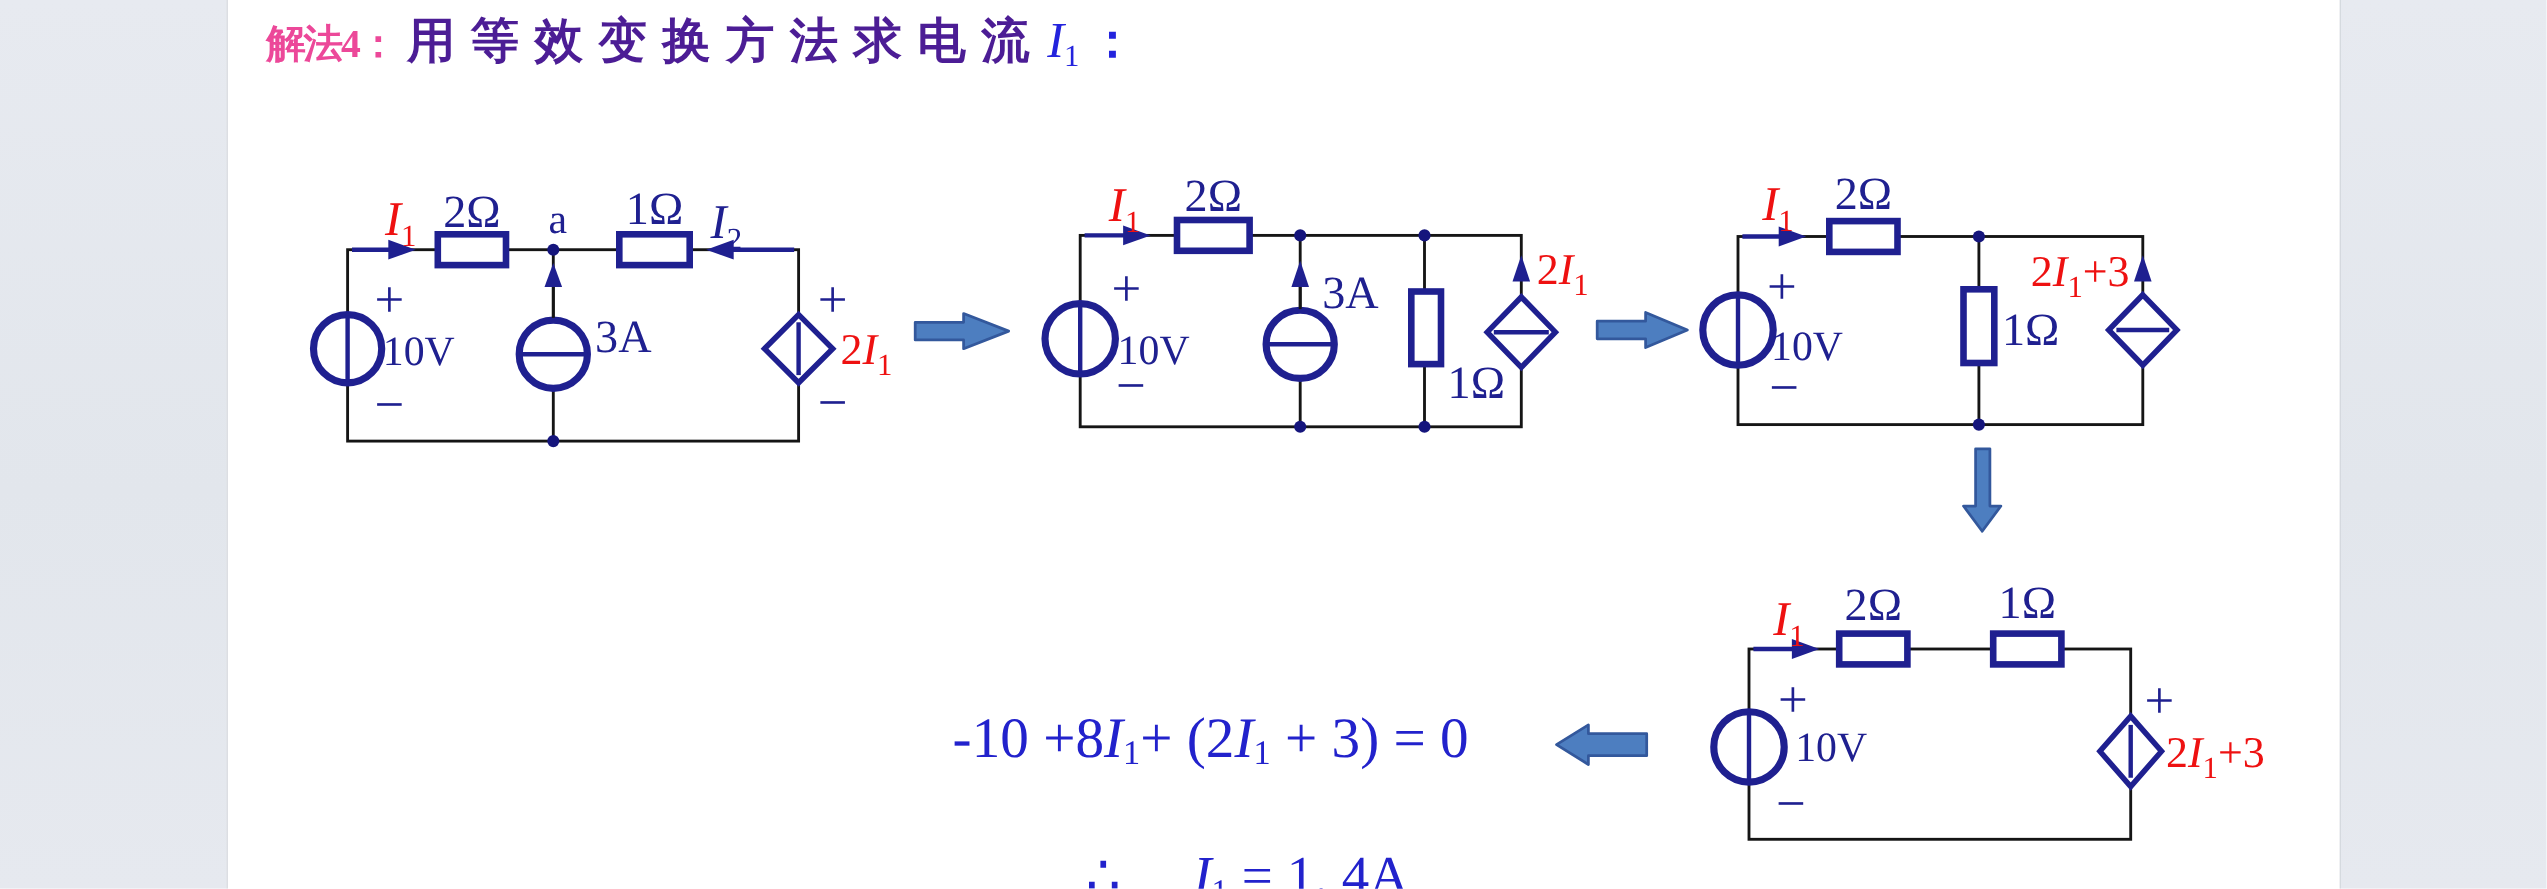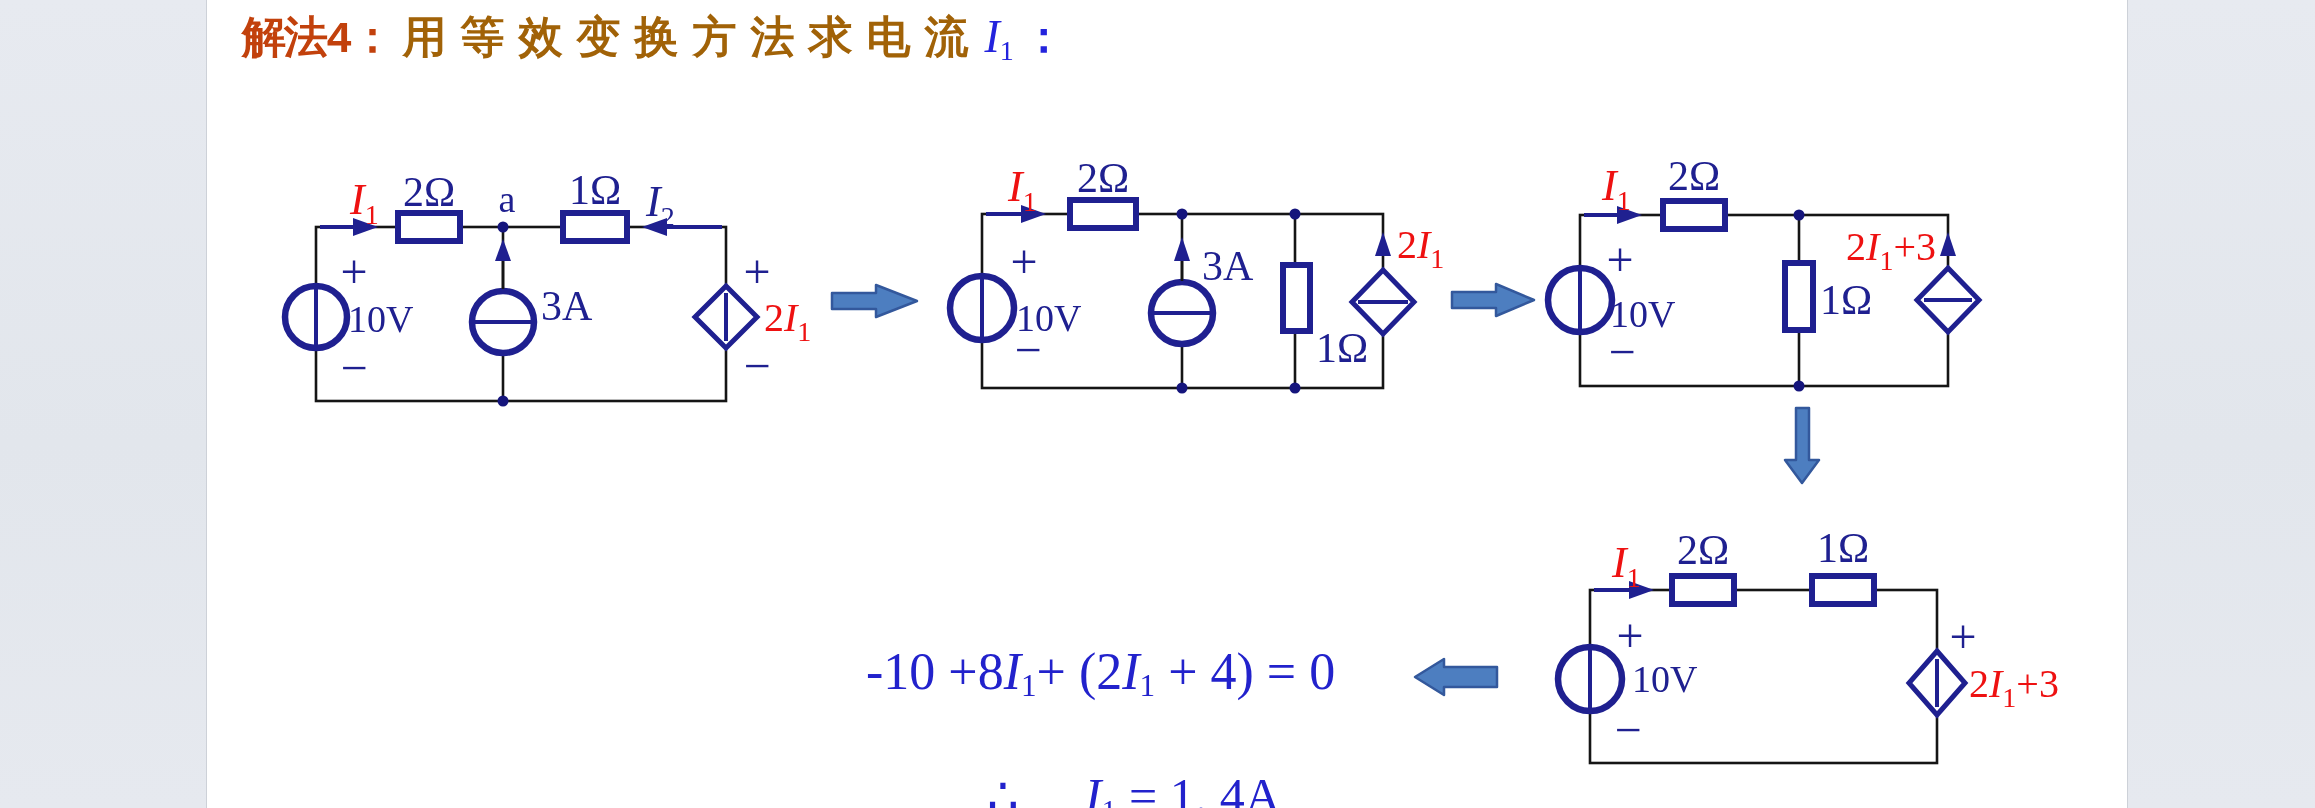--- a/index.html
+++ b/index.html
@@ -13,25 +13,25 @@
     background:linear-gradient(180deg,#e7eaf0 0%,#e2e6ec 55%,#e6e9ef 100%);
   }
   .gutter.left{left:0;width:206px;border-right:1px solid #cdd1d8;}
   .gutter.right{left:2127px;width:188px;border-left:1px solid #cdd1d8;}
 
   .title{
     position:absolute;left:242px;top:8px;white-space:nowrap;
     display:flex;align-items:baseline;
   }
   .title .t-method{
-    color:#c2410c;font-size:44px;font-weight:700;letter-spacing:-2px;
-    font-family:Liberation Mono, monospace;
+    color:#ec4899;font-size:36px;font-weight:700;letter-spacing:-2px;
+    font-family:Liberation Serif, serif;
   }
   .title .t-text{
-    color:#a16207;font-size:44px;font-weight:700;letter-spacing:14px;
+    color:#4c1d95;font-size:44px;font-weight:700;letter-spacing:14px;
     margin-left:10px;font-family:"Liberation Sans", sans-serif;
   }
   .title .t-var{
     color:#2323dd;font-size:46px;font-style:italic;
     font-family:"Liberation Serif", serif;margin-left:2px;
   }
   .title .t-var sub{font-size:28px;font-style:normal;vertical-align:-8px;line-height:0;}
   .title .t-colon{color:#2323dd;font-size:44px;font-weight:700;margin-left:8px;}
 
   svg{position:absolute;left:0;top:0;}
@@ -188,17 +188,17 @@
     <text x="1632" y="692" class="lbl38">10V</text>
     <text x="1628" y="746" class="pm" text-anchor="middle">−</text>
     <text x="1963" y="653" class="pm" text-anchor="middle">+</text>
     <text x="1969" y="697" class="red" font-size="40"><tspan>2</tspan><tspan font-style="italic">I</tspan><tspan class="isub" dy="10">1</tspan><tspan dy="-10">+3</tspan></text>
   </g>
 
   <polygon class="blockarrow" points="1415,677 1444,659 1444,667 1497,667 1497,687 1444,687 1444,695"></polygon>
 </svg>
 
 <div class="equation" id="eq1">
-  <span>-10 +8</span><i>I</i><sub>1</sub><span>+ (2</span><i>I</i><sub>1</sub><span> + 4) = 0</span>
+  <span>-10 +8</span><i>I</i><sub>1</sub><span>+ (2</span><i>I</i><sub>1</sub><span> + 3) = 0</span>
 </div>
 <div class="equation" id="eq2">
   <span>∴</span><span class="gap"></span><i>I</i><sub>1</sub><span> = 1. 4A</span>
 </div>
 
 </body></html>

